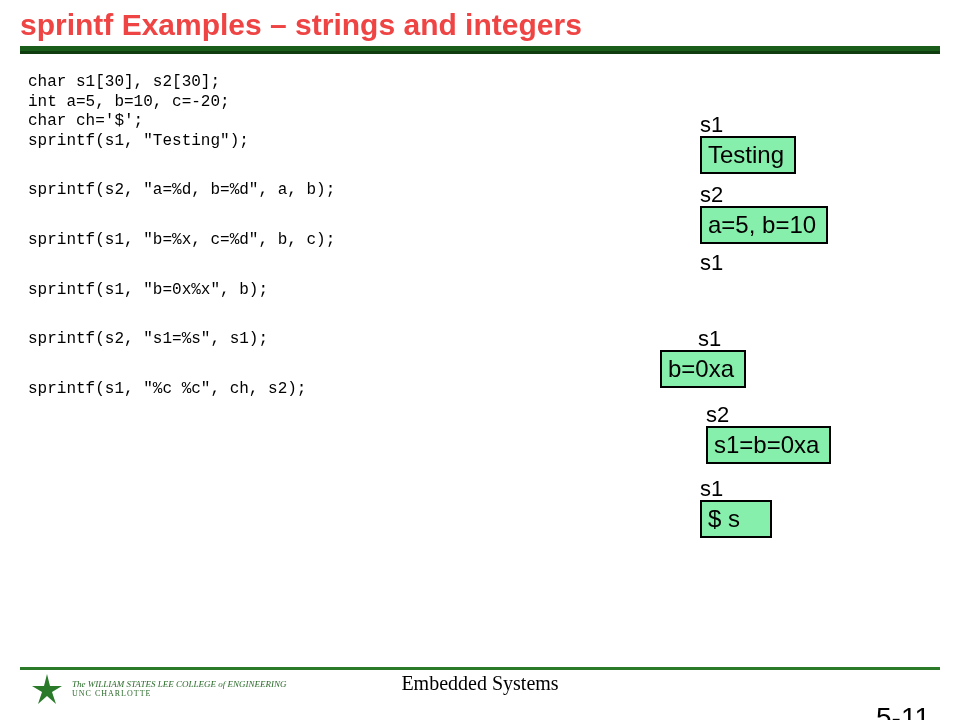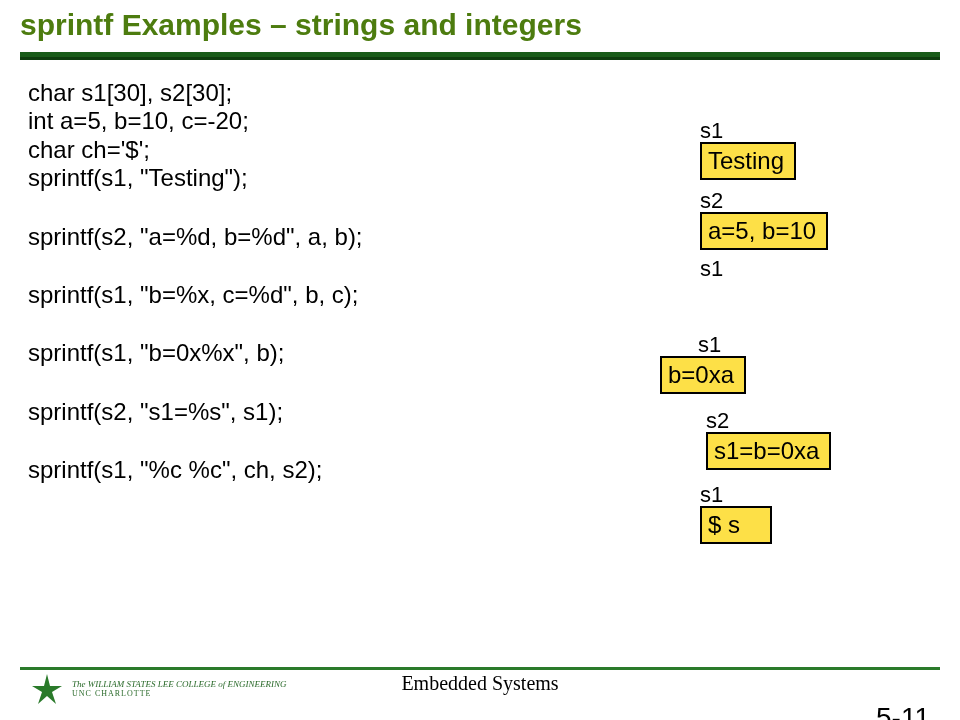--- a/index.html
+++ b/index.html
@@ -7,52 +7,52 @@
       width: 960px;
       height: 720px;
       background: #ffffff;
       font-family: Arial, sans-serif;
       position: relative;
       overflow: hidden;
     }
     .title {
       font-size: 30px;
       font-weight: bold;
-      color: #4d7c0f;
-      padding: 8px 20px 10px 20px;
+      color: #ef4444;
+      padding: 8px 20px 4px 20px;
       border-radius: 12px;
     }
     .green-bar {
       height: 8px;
       background: #1a5c1a;
       border-bottom: 3px solid #0f3d0f;
       margin: 0 20px;
     }
     .content {
       position: relative;
       padding: 20px 20px 0 28px;
     }
     .code-area {
       position: absolute;
       left: 28px;
       top: 20px;
-      font-family: Liberation Sans, sans-serif;
-      font-size: 24px;
+      font-family: Liberation Mono, monospace;
+      font-size: 16px;
       color: #000;
       line-height: 1.1;
     }
     .code-line { white-space: pre; margin-bottom: 2px; }
     .arrow {
       position: absolute;
       height: 1px;
     }
     .out-box {
       position: absolute;
       border: 2px solid #000;
-      background: #fde047;
+      background: #86efac;
       font-size: 24px;
       padding: 3px 10px 3px 6px;
       font-family: Arial, sans-serif;
     }
     .out-label {
       position: absolute;
       font-size: 22px;
       font-family: Arial, sans-serif;
     }
     .bottom-green {

